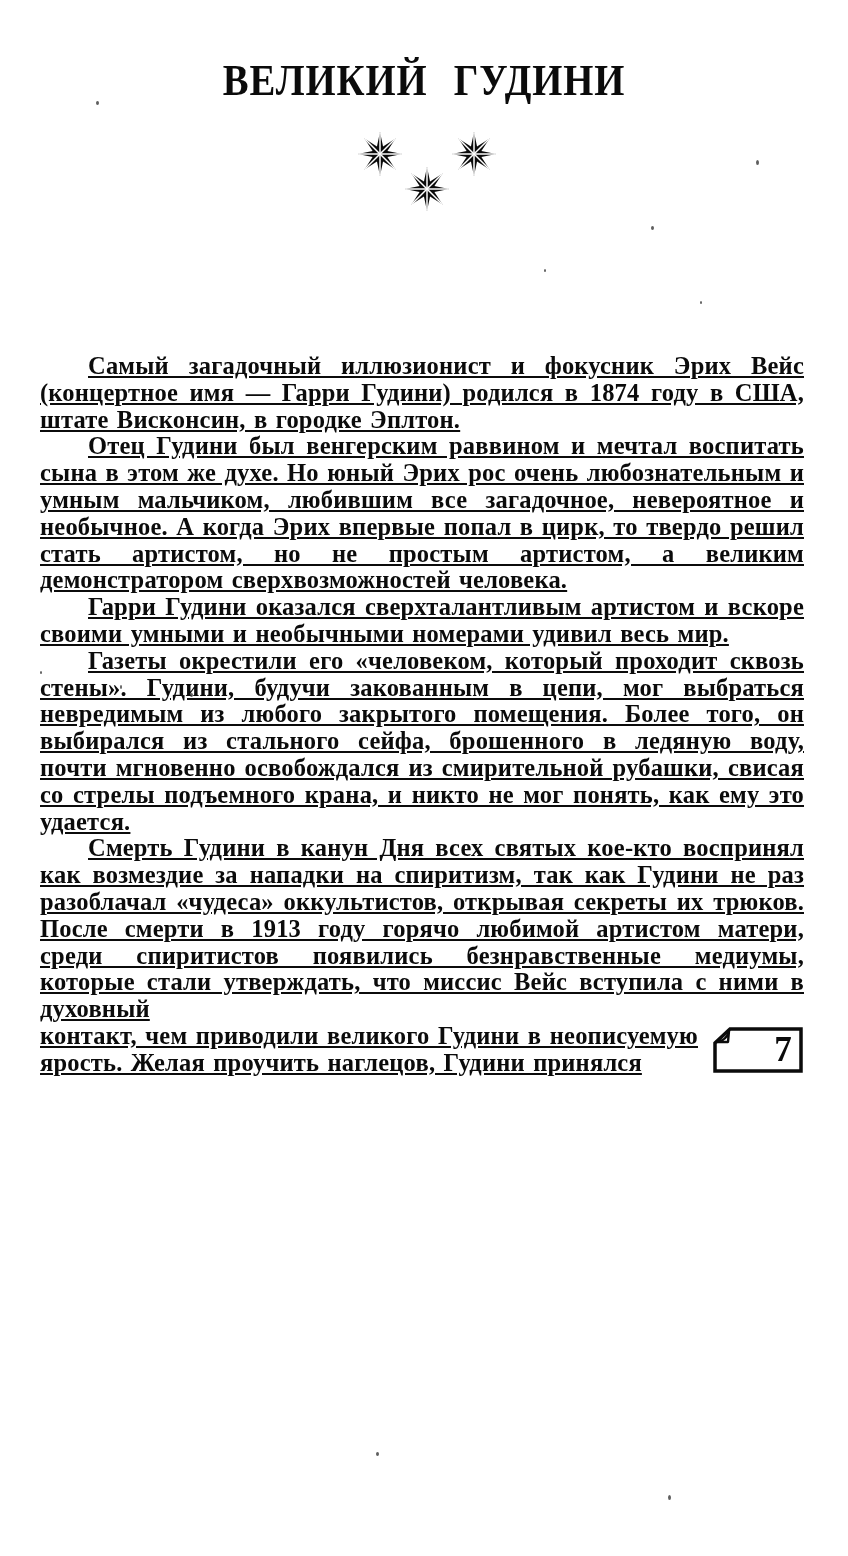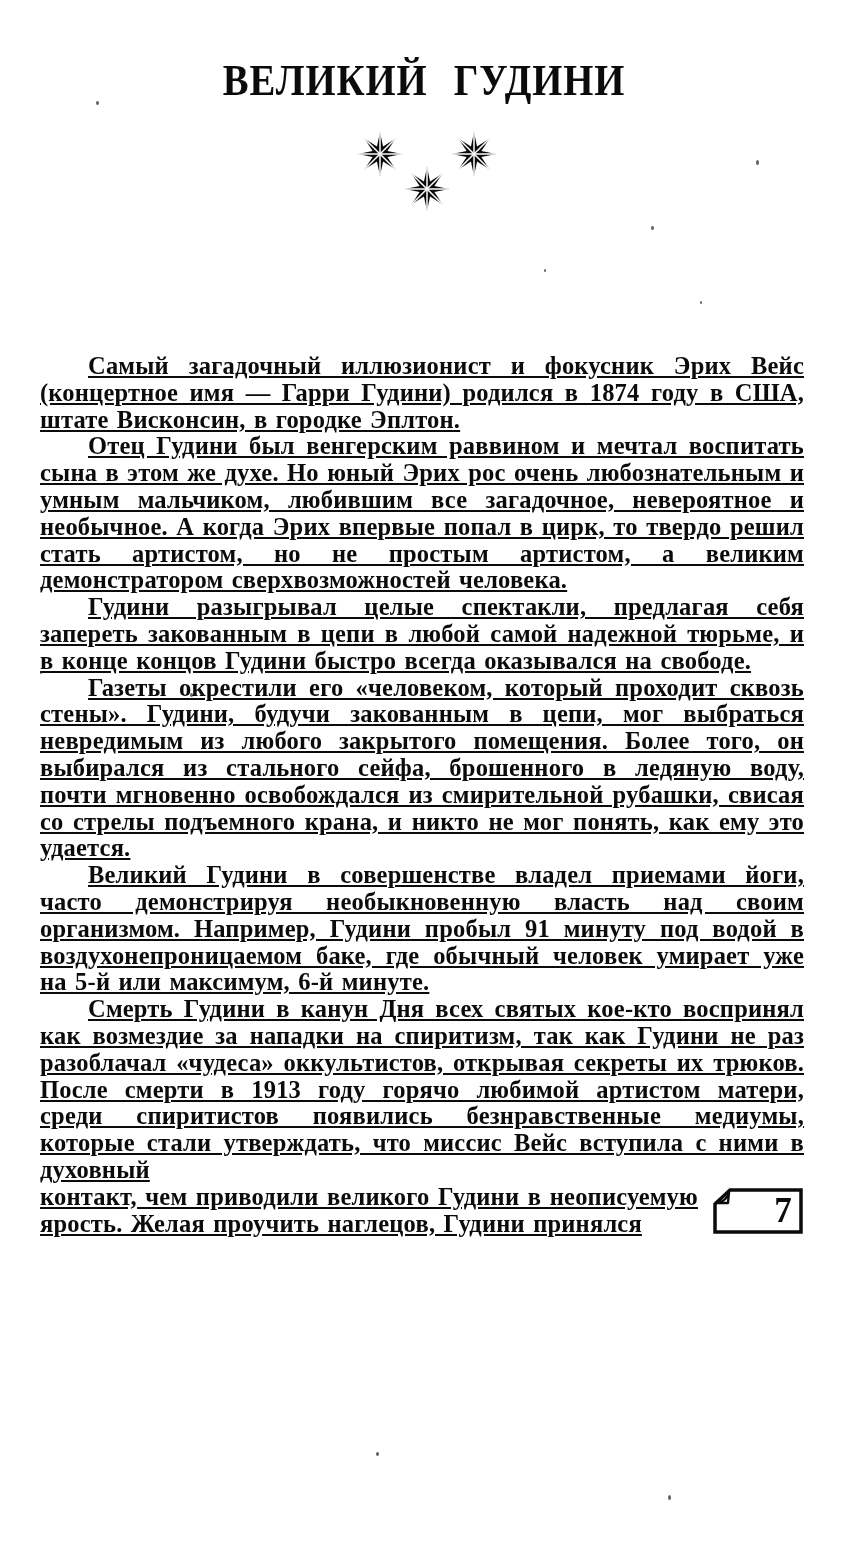--- a/index.html
+++ b/index.html
@@ -124,23 +124,22 @@
         </g>
       <g>
           <use href="#star8" x="80" y="64"></use>
         </g>
     </svg>
   </div>
 
   <div class="body-text">
     <p>Самый загадочный иллюзионист и фокусник Эрих Вейс (концертное имя — Гарри Гудини) родился в 1874 году в США, штате Висконсин, в городке Эплтон.</p>
     <p>Отец Гудини был венгерским раввином и мечтал воспитать сына в этом же духе. Но юный Эрих рос очень любознательным и умным мальчиком, любившим все загадочное, невероятное и необычное. А когда Эрих впервые попал в цирк, то твердо решил стать артистом, но не простым артистом, а великим демонстратором сверхвозможностей человека.</p>
-    <p>Гудини разыгрывал целые спектакли, предлагая себя запереть закованным в цепи в любой самой надежной тюрьме, и в конце концов Гудини быстро всегда оказывался на свободе.</p>
+    <p>Гарри Гудини оказался сверхталантливым артистом и вскоре своими умными и необычными номерами удивил весь мир.</p>
     <p>Газеты окрестили его «человеком, который проходит сквозь стены». Гудини, будучи закованным в цепи, мог выбраться невредимым из любого закрытого помещения. Более того, он выбирался из стального сейфа, брошенного в ледяную воду, почти мгновенно освобождался из смирительной рубашки, свисая со стрелы подъемного крана, и никто не мог понять, как ему это удается.</p>
-    <p>Великий Гудини в совершенстве владел приемами йоги, часто демонстрируя необыкновенную власть над своим организмом. Например, Гудини пробыл 91 минуту под водой в воздухонепроницаемом баке, где обычный человек умирает уже на 5-й или максимум, 6-й минуте.</p>
     <p>Смерть Гудини в канун Дня всех святых кое-кто воспринял как возмездие за нападки на спиритизм, так как Гудини не раз разоблачал «чудеса» оккультистов, открывая секреты их трюков. После смерти в 1913 году горячо любимой артистом матери, среди спиритистов появились безнравственные медиумы, которые стали утверждать, что миссис Вейс вступила с ними в духовный</p>
 
     <div class="final-row">
       <div class="page-box">
         <svg viewBox="0 0 92 48">
           <path d="M 18 3 L 89 3 L 89 45 L 3 45 L 3 17 Z" fill="#ffffff" stroke="#0b0b0b" stroke-width="3.5" stroke-linejoin="miter"></path>
           <path d="M 17 5 C 15.5 11 11 15 5 16 L 16 16 Z" fill="#ffffff" stroke="#0b0b0b" stroke-width="2.4" stroke-linejoin="round"></path>
         </svg>
         <span class="pagenum">7</span>
       </div>

